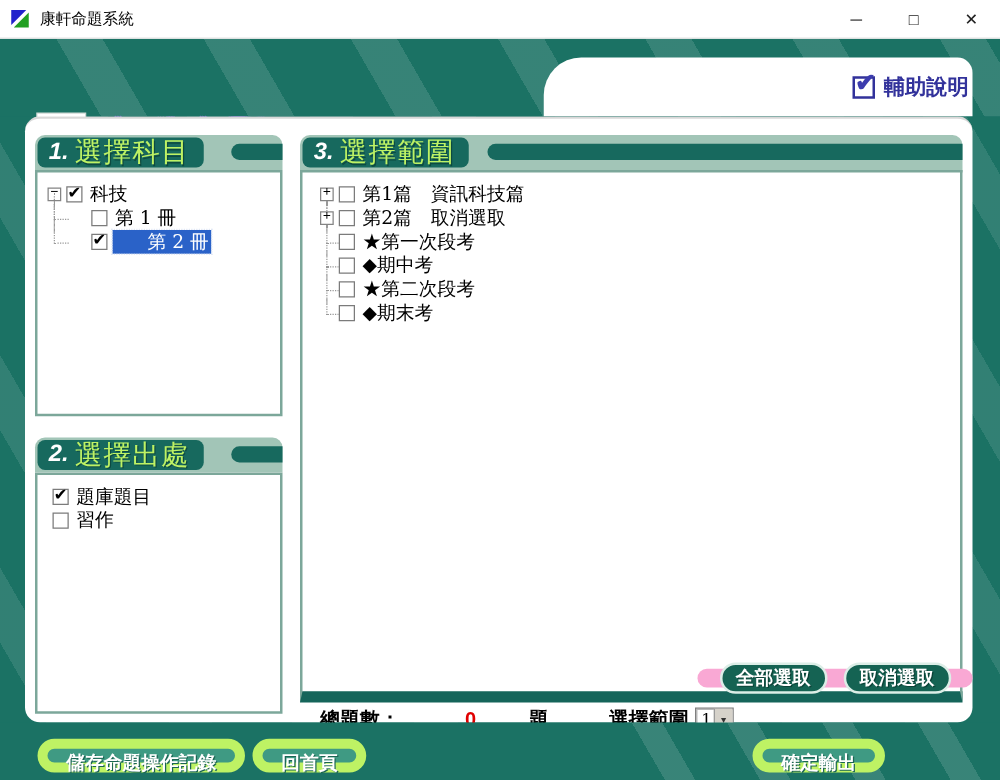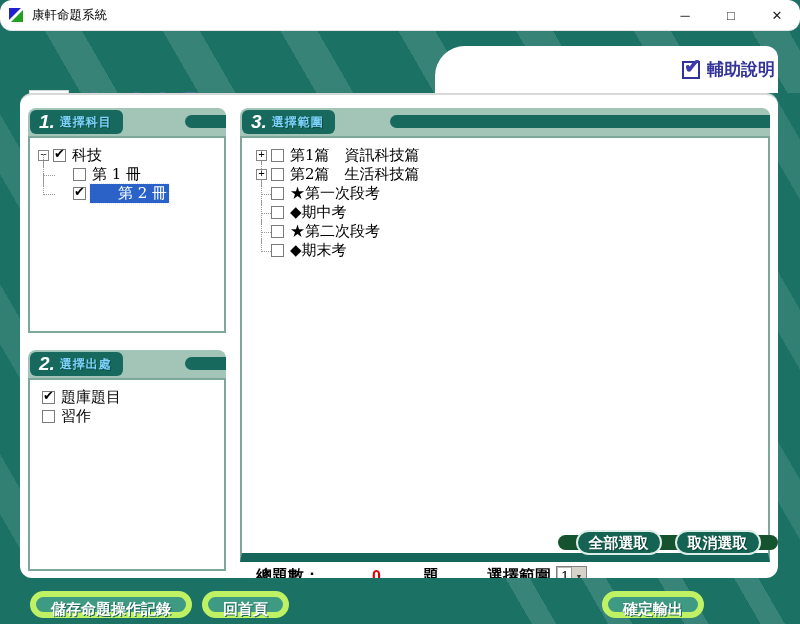--- a/index.html
+++ b/index.html
@@ -3,21 +3,21 @@
 <meta charset="utf-8">
 <style>
   html,body{margin:0;padding:0;}
   .screen{position:relative;width:800px;height:624px;background:#1b7264;overflow:hidden;
           font-family:"Liberation Sans",sans-serif;}
   .screen::after{content:"";position:absolute;left:0;right:0;top:93px;bottom:0;
     background:repeating-linear-gradient(60deg,transparent 0 55px,rgba(255,255,255,.10) 55px 85px);z-index:0;}
 
   
   .titlebar{position:absolute;top:0;left:0;right:0;height:30px;background:#ffffff;
-    display:flex;align-items:center;z-index:9;border-bottom:1px solid #e3e3e3;border-radius:12px;}
+    display:flex;align-items:center;z-index:9;border-bottom:1px solid #e3e3e3;}
   .app-icon{margin-left:8px;width:16px;height:16px;flex:none;}
   .tb-title{margin-left:8px;font-size:12.5px;color:#000;}
   .win-ctrls{margin-left:auto;display:flex;height:100%;}
   .wc{width:46px;height:100%;display:flex;align-items:center;justify-content:center;
       font-size:13px;color:#222;cursor:default;}
 
   
   .header{position:absolute;top:30px;left:0;right:0;height:63px;background:#1b7264;z-index:2;}
   .header::before{content:"";position:absolute;inset:0;
     background:repeating-linear-gradient(60deg,transparent 0 70px,rgba(255,255,255,.12) 70px 102px);}
@@ -37,21 +37,21 @@
   
   .card{position:absolute;left:20px;top:93px;width:758px;height:485px;background:#ffffff;
     border-radius:12px;border-top:2px solid #d8d8d8;box-sizing:border-box;z-index:4;}
 
   
   .panel{position:absolute;}
   .panel-header{position:relative;height:28px;background:#a2c5b7;border-radius:8px 8px 0 0;}
   .ph-label{position:absolute;left:2px;top:2px;bottom:2px;background:#17695e;border-radius:6px;
     display:flex;align-items:center;gap:5px;padding:0 11px 0 9px;white-space:nowrap;}
   .ph-num{font-style:italic;font-weight:bold;font-size:19px;color:#fff;}
-  .ph-title{font-weight:bold;font-size:12px;letter-spacing:1px;color:#7dd3fc;
+  .ph-title{font-weight:normal;font-size:22px;letter-spacing:1px;color:#bef264;
     text-shadow:1px 1px 0 #0d4a40;}
   .ph-bar{position:absolute;right:0;top:7px;height:13px;background:#17695e;border-radius:7px 0 0 7px;}
   .panel-box{position:absolute;left:0;right:0;background:#fff;border:2px solid #7ca79a;
     box-sizing:border-box;padding:8px 4px 0 6px;}
 
   
   .trow{display:flex;align-items:center;height:19px;position:relative;
     font-family:"DejaVu Serif","Liberation Serif",serif;font-size:15px;color:#000;}
   .slot{position:relative;width:17px;height:19px;flex:none;}
   .expand-box{position:absolute;left:2px;top:4px;width:11px;height:11px;box-sizing:border-box;
@@ -72,32 +72,32 @@
     font-size:16px;font-weight:bold;color:#000;margin-top:48px;}
   .tot-val{color:#e00000;margin-left:52px;}
   .tot-unit{margin-left:42px;}
   .tot-papers{margin-left:48px;}
   .num-select{display:inline-flex;margin-left:5px;width:31px;height:21px;box-sizing:border-box;
     border:1px solid #7f7f7f;background:#fff;box-shadow:inset 1px 1px 0 #b9b9b9;cursor:pointer;}
   .ns-val{flex:1;font-size:13px;font-weight:normal;padding:2px 0 0 4px;
     font-family:"DejaVu Serif",serif;}
   .ns-btn{width:14px;background:#d6d2ca;border-left:1px solid #9a9a9a;display:flex;
     align-items:center;justify-content:center;font-size:7px;color:#333;}
-  .sel-actions{position:absolute;left:538px;top:440px;width:220px;height:15px;background:#14532d;
+  .sel-actions{position:absolute;left:538px;top:440px;width:220px;height:15px;background:#f9a8d4;
     border-radius:10px;display:flex;align-items:center;justify-content:center;gap:13px;z-index:6;}
   .tab-pill{height:25px;border-radius:13px;background:#156353;border:2px solid #dceee7;
     color:#fff;font-weight:bold;font-size:15px;line-height:21px;padding:0 11px;cursor:pointer;
     box-sizing:border-box;white-space:nowrap;text-shadow:1px 1px 0 #0c4237;}
 
   
   .footer{position:absolute;left:0;right:0;bottom:0;height:46px;background:#1b7264;z-index:5;}
   .footer::before{content:"";position:absolute;right:0;top:0;bottom:0;width:320px;
     background:repeating-linear-gradient(60deg,transparent 0 45px,rgba(255,255,255,.13) 45px 66px);}
   .pill{position:absolute;top:13px;height:27px;border-radius:14px;background:#3f9a83;
-    border:6px solid #bef264;color:#fff;font-weight:bold;font-size:15px;line-height:23px;
+    border:8px solid #bef264;color:#fff;font-weight:bold;font-size:15px;line-height:23px;
     padding:0 15px;box-sizing:border-box;cursor:pointer;white-space:nowrap;
     text-shadow:1px 1px 0 #1c6553;}
   .pill-save{left:30px;}
   .pill-home{left:202px;}
   .pill-confirm{left:602px;}
 </style>
 </head>
 <body>
 
 <div class="screen">
@@ -219,21 +219,21 @@
           <span class="cb"></span>
           <span class="tlabel">第1篇　資訊科技篇</span>
         </div>
         <div class="trow">
           <span class="slot">
             <span class="expand-box"><span>+</span></span>
             <span class="vtail" style="top:15px;"></span>
             <span class="vtail" style="top:-2px;height:6px;"></span>
           </span>
           <span class="cb"></span>
-          <span class="tlabel">第2篇　生活科技篇</span>
+          <span class="tlabel">第2篇　取消選取</span>
         </div>
         <div class="trow">
           <span class="slot">
               <span class="conn"></span>
               <span class="vtail"></span>
             </span>
           <span class="cb"></span>
           <span class="tlabel">★第一次段考</span>
         </div>
         <div class="trow">

